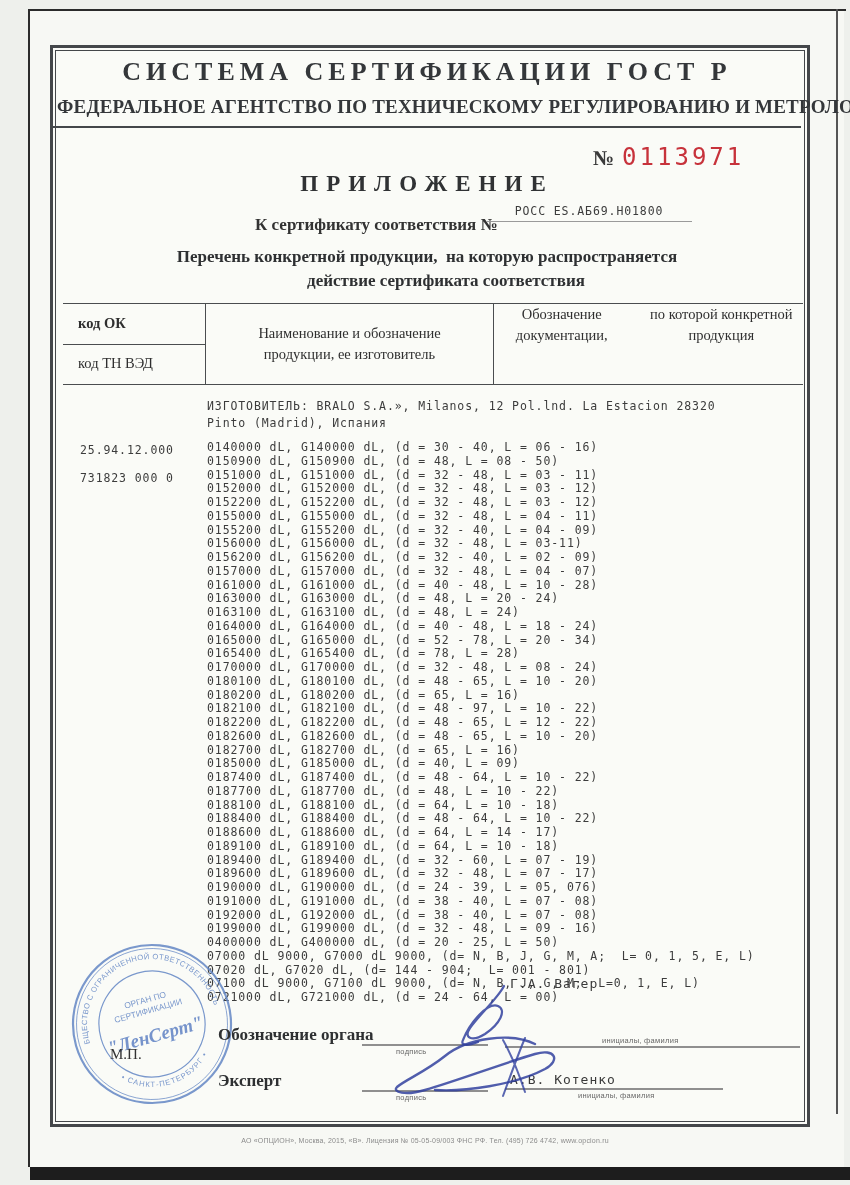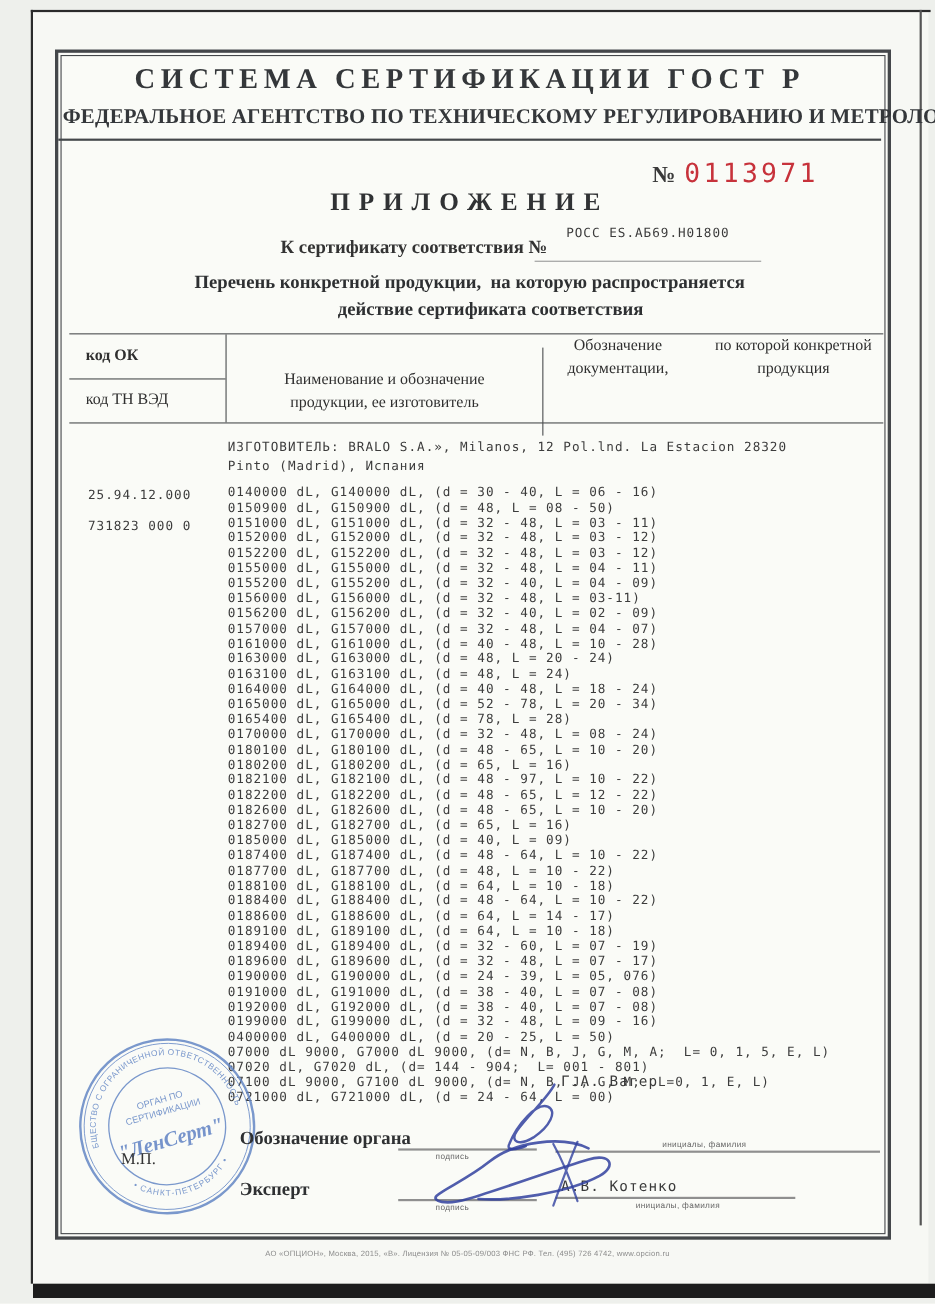--- a/index.html
+++ b/index.html
@@ -26,31 +26,31 @@
           font-weight:bold;font-size:19px;letter-spacing:0.2px;color:#34373a;white-space:nowrap;}
   
   .doc-number{position:absolute;left:593px;top:143px;white-space:nowrap;}
   .doc-number .nsign{font-size:21px;font-weight:bold;color:#3a3a3a;}
   .doc-number .digits{font-family:"DejaVu Sans Mono",monospace;font-size:24px;color:#c7323b;letter-spacing:3px;margin-left:8px;}
   .appendix{position:absolute;left:57px;top:171px;width:740px;text-align:center;
             font-weight:bold;font-size:23px;letter-spacing:8px;color:#303234;}
   .cert-label{position:absolute;left:255px;top:215px;font-size:17px;font-weight:bold;color:#333;}
   .cert-number{position:absolute;left:486px;top:204px;width:206px;text-align:center;
                font-family:"DejaVu Sans Mono",monospace;font-size:13px;letter-spacing:0.8px;color:#3c3c3c;
-               border-bottom:1.5px solid #9a9a9a;padding-bottom:19px;}
+               border-bottom:1.5px solid #9a9a9a;padding-bottom:3px;}
   .subtitle1{position:absolute;left:57px;top:247px;width:740px;text-align:center;
              font-weight:bold;font-size:17px;color:#2e3032;white-space:pre;}
   .subtitle2{position:absolute;left:57px;top:271px;width:740px;text-align:center;
              font-weight:bold;font-size:17px;color:#2e3032;padding-left:19px;}
   
   .tbl{position:absolute;left:63px;top:303px;width:740px;height:80px;border-top:1.5px solid #4a4d4f;border-bottom:1.5px solid #4a4d4f;}
   .tbl .col1{position:absolute;left:0;top:0;width:142px;height:100%;border-right:1.5px solid #4a4d4f;}
   .tbl .col1 .c1a{height:41px;border-bottom:1px solid #4a4d4f;box-sizing:border-box;padding:11px 0 0 15px;font-size:14.5px;font-weight:bold;}
   .tbl .col1 .c1b{padding:10px 0 0 15px;font-size:14.5px;}
-  .tbl .col2{position:absolute;left:143.5px;top:12px;width:286px;height:100%;border-right:1.5px solid #4a4d4f;
+  .tbl .col2{position:absolute;left:143.5px;top:0;width:286px;height:100%;border-right:1.5px solid #4a4d4f;
              display:flex;flex-direction:column;justify-content:center;text-align:center;font-size:14.5px;line-height:21px;}
   .tbl .col3{position:absolute;left:431px;top:0;right:0;height:100%;
              display:flex;flex-direction:row;justify-content:center;text-align:center;font-size:14.5px;line-height:21px;gap:10px;}
   
   .mono{font-family:"DejaVu Sans Mono",monospace;font-size:11.5px;letter-spacing:0.9px;color:#3c3c3c;}
   .manufacturer{position:absolute;left:207px;top:398px;line-height:17px;white-space:pre;}
   .code-ok{position:absolute;left:80px;top:443px;}
   .code-tnved{position:absolute;left:80px;top:471px;}
   .items{position:absolute;left:207px;top:441px;line-height:13.75px;white-space:pre;}
   

